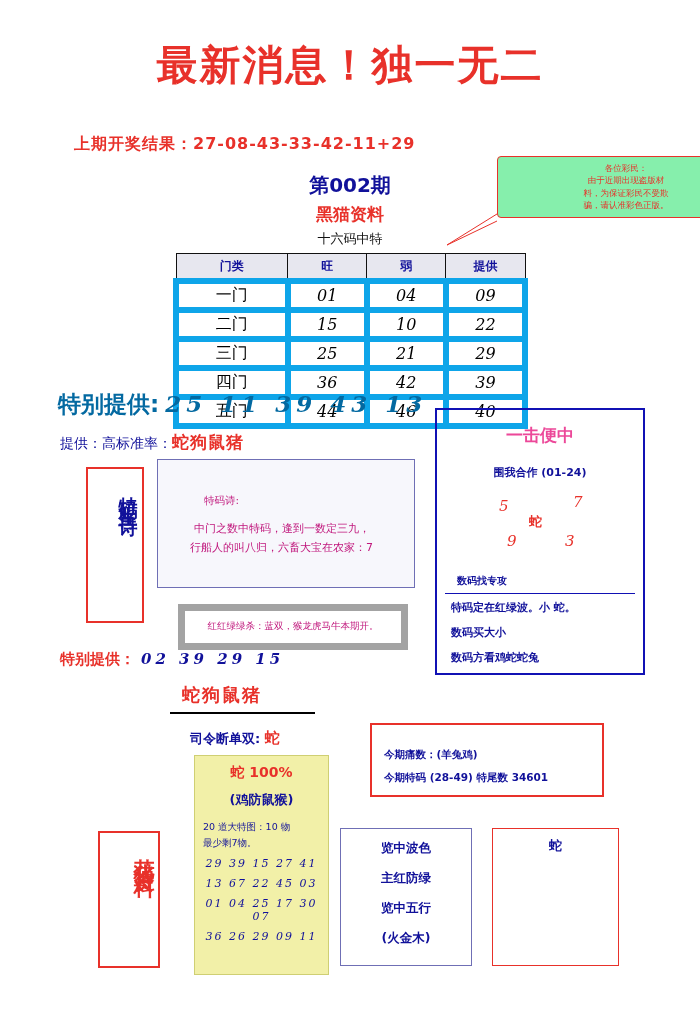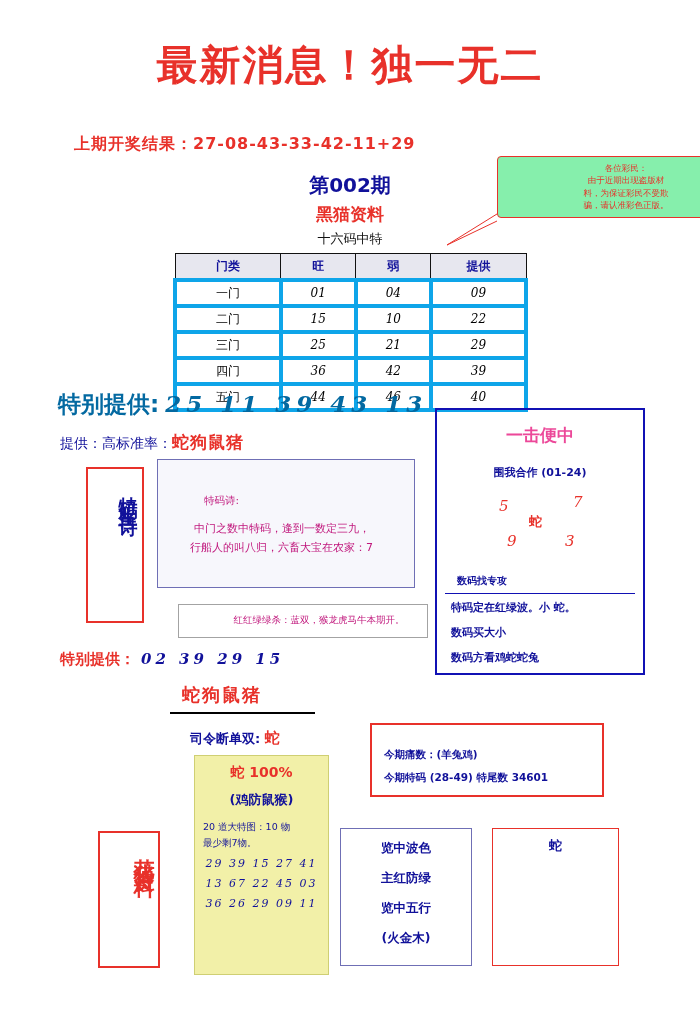--- a/index.html
+++ b/index.html
@@ -69,24 +69,24 @@
   }
   #odds-table th{
     border:1px solid #111;
     background:#e7e7ef;
     height:22px;
     font-weight:bold;
     color:#11119a;
     font-size:12px;
   }
   #odds-table td{
-    border:4px solid #0ea5e9;
+    border:6px solid #0ea5e9;
     height:20px;
     text-align:center;
-    font-size:12px;
+    font-size:16px;
     color:#000;
     font-family:"DejaVu Serif",serif;
     font-style:italic;
   }
   #odds-table td.cat{
     color:#000;font-style:normal;font-family:"DejaVu Sans",sans-serif;
   }
   
   #special-offer{
     left:58px;top:389px;font-size:23px;font-weight:bold;color:#0369a1;
@@ -122,22 +122,21 @@
     background:#f7f7fc;
   }
   #poem-box .title{
     margin:34px 0 13px 46px;font-size:10.5px;color:#c0177c;
   }
   #poem-box .l1{margin:5px 0 0 36px;font-size:11px;color:#c0177c;}
   #poem-box .l2{margin:4px 0 0 32px;font-size:11px;color:#c0177c;}
   
   #kill-box{
     left:178px;top:604px;width:216px;height:32px;
-    border:1px solid #a3a3a3;
-    padding-left:32px;
+    border:7px solid #a3a3a3;
   }
   #kill-box .t{
     font-size:9.5px;color:#c0177c;text-align:center;margin-top:9px;
   }
   
   #special2{
     left:60px;top:650px;font-size:15px;font-weight:bold;color:#e8312a;
   }
   #special2 .nums{
     font-family:"DejaVu Serif",serif;font-style:italic;letter-spacing:4px;margin-left:6px;color:#11119a;text-align:right;
@@ -336,20 +335,21 @@
   <span class="ans">蛇</span>
 </div>
 
 <div class="abs" id="yellow-box">
   <div class="p1">蛇 100%</div>
   <div class="p2">(鸡防鼠猴)</div>
   <div class="p3">20 道大特图：10 物</div>
   <div class="p4">最少剩7物。</div>
   <div class="row">29 39 15 27 41</div>
   <div class="row">13 67 22 45 03</div>
+  <div class="row">01 04 25 17 30 07</div>
   <div class="row">36 26 29 09 11</div>
 </div>
 
 <div class="abs" id="flowercat-box">
   <span class="v">花猫资料</span>
 </div>
 
 <div class="abs" id="redbox-mid">
   <div class="r1">今期痛数：(羊兔鸡)</div>
   <div class="r2">今期特码 (28-49) 特尾数 34601</div>

